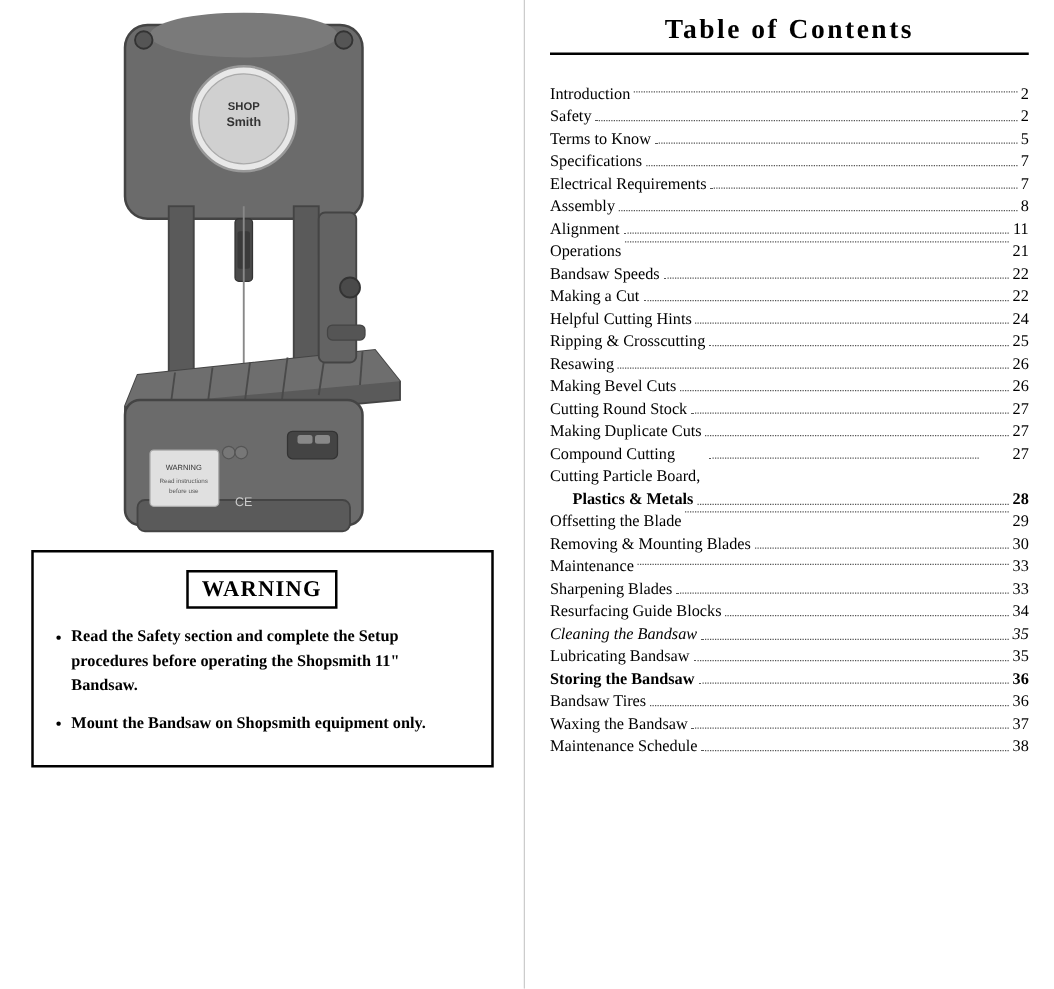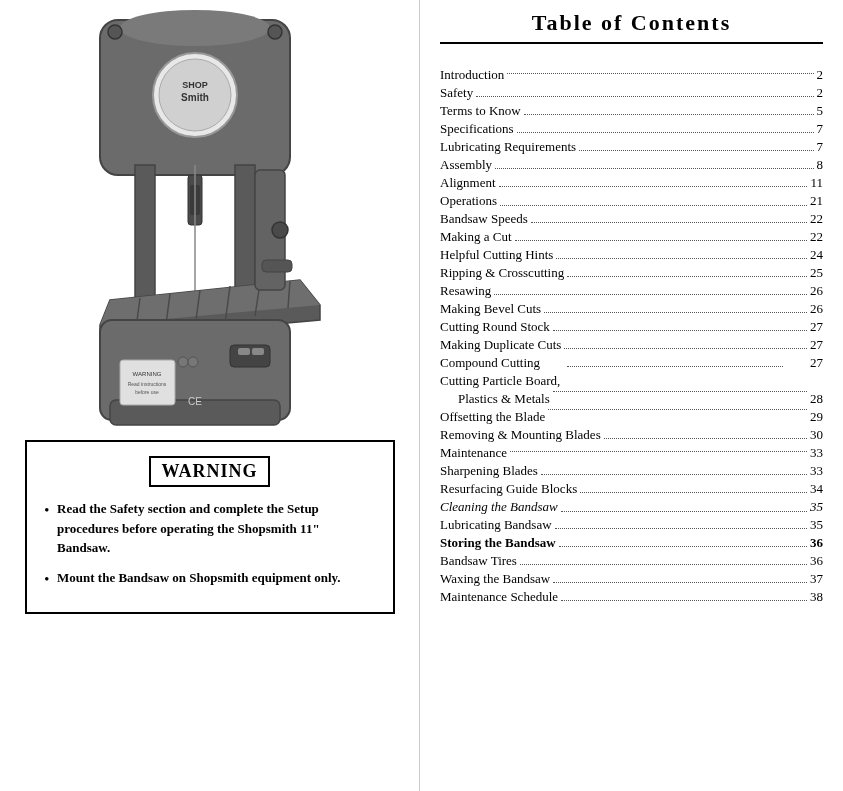--- a/index.html
+++ b/index.html
@@ -178,35 +178,35 @@
         <span style="white-space: nowrap; flex-shrink: 0; font-size: 13px; font-family: &quot;Times New Roman&quot;, Times, serif;">Terms to Know</span>
         <span style="flex: 1 1 0%; border-bottom: 1px dotted rgb(85, 85, 85); margin: 0px 3px 3px; min-width: 8px;"></span>
         <span style="flex-shrink: 0; font-size: 13px; font-family: &quot;Times New Roman&quot;, Times, serif;">5</span>
       </div>
       <div style="display: flex; align-items: baseline; width: 100%; padding: 1px 0px;">
         <span style="white-space: nowrap; flex-shrink: 0; font-size: 13px; font-family: &quot;Times New Roman&quot;, Times, serif;">Specifications</span>
         <span style="flex: 1 1 0%; border-bottom: 1px dotted rgb(85, 85, 85); margin: 0px 3px 3px; min-width: 8px;"></span>
         <span style="flex-shrink: 0; font-size: 13px; font-family: &quot;Times New Roman&quot;, Times, serif;">7</span>
       </div>
       <div style="display: flex; align-items: baseline; width: 100%; padding: 1px 0px;">
-        <span style="white-space: nowrap; flex-shrink: 0; font-size: 13px; font-family: &quot;Times New Roman&quot;, Times, serif;">Lubricating Requirements</span>
+        <span style="white-space: nowrap; flex-shrink: 0; font-size: 13px; font-family: &quot;Times New Roman&quot;, Times, serif;">Electrical Requirements</span>
         <span style="flex: 1 1 0%; border-bottom: 1px dotted rgb(85, 85, 85); margin: 0px 3px 3px; min-width: 8px;"></span>
         <span style="flex-shrink: 0; font-size: 13px; font-family: &quot;Times New Roman&quot;, Times, serif;">7</span>
       </div>
       <div style="display: flex; align-items: baseline; width: 100%; padding: 1px 0px;">
         <span style="white-space: nowrap; flex-shrink: 0; font-size: 13px; font-family: &quot;Times New Roman&quot;, Times, serif;">Assembly</span>
         <span style="flex: 1 1 0%; border-bottom: 1px dotted rgb(85, 85, 85); margin: 0px 3px 3px; min-width: 8px;"></span>
         <span style="flex-shrink: 0; font-size: 13px; font-family: &quot;Times New Roman&quot;, Times, serif;">8</span>
       </div>
       <div style="display: flex; align-items: baseline; width: 100%; padding: 1px 0px;">
         <span style="white-space: nowrap; flex-shrink: 0; font-size: 13px; font-family: &quot;Times New Roman&quot;, Times, serif;">Alignment</span>
         <span style="flex: 1 1 0%; border-bottom: 1px dotted rgb(85, 85, 85); margin: 0px 3px 3px; min-width: 8px;"></span>
         <span style="flex-shrink: 0; font-size: 13px; font-family: &quot;Times New Roman&quot;, Times, serif;">11</span>
       </div>
-      <div style="display: flex; align-items: flex-end; width: 100%; padding: 1px 0px;">
+      <div style="display: flex; align-items: flex-start; width: 100%; padding: 1px 0px;">
         <span style="white-space: nowrap; flex-shrink: 0; font-size: 13px; font-family: &quot;Times New Roman&quot;, Times, serif;">Operations</span>
         <span style="flex: 1 1 0%; border-bottom: 1px dotted rgb(85, 85, 85); margin: 0px 3px 3px; min-width: 8px;"></span>
         <span style="flex-shrink: 0; font-size: 13px; font-family: &quot;Times New Roman&quot;, Times, serif;">21</span>
       </div>
       <div style="display: flex; align-items: baseline; width: 100%; padding: 1px 0px;">
         <span style="white-space: nowrap; flex-shrink: 0; font-size: 13px; font-family: &quot;Times New Roman&quot;, Times, serif;">Bandsaw Speeds</span>
         <span style="flex: 1 1 0%; border-bottom: 1px dotted rgb(85, 85, 85); margin: 0px 3px 3px; min-width: 8px;"></span>
         <span style="flex-shrink: 0; font-size: 13px; font-family: &quot;Times New Roman&quot;, Times, serif;">22</span>
       </div>
       <div style="display: flex; align-items: baseline; width: 100%; padding: 1px 0px;">
@@ -245,21 +245,21 @@
         <span style="flex-shrink: 0; font-size: 13px; font-family: &quot;Times New Roman&quot;, Times, serif;">27</span>
       </div>
       <div style="display: flex; align-items: baseline; width: 100%; padding: 1px 0px; gap: 24px;">
         <span style="white-space: nowrap; flex-shrink: 0; font-size: 13px; font-family: &quot;Times New Roman&quot;, Times, serif;">Compound Cutting</span>
         <span style="flex: 1 1 0%; border-bottom: 1px dotted rgb(85, 85, 85); margin: 0px 3px 3px; min-width: 8px;"></span>
         <span style="flex-shrink: 0; font-size: 13px; font-family: &quot;Times New Roman&quot;, Times, serif;">27</span>
       </div>
       <div style="display: flex; align-items: baseline; width: 100%; padding: 1px 0px;">
         <span style="white-space: nowrap; flex-shrink: 0; font-size: 13px; font-family: &quot;Times New Roman&quot;, Times, serif;">Cutting Particle Board,</span>
       </div>
-      <div style="display: flex; align-items: flex-start; width: 100%; padding: 1px 0px;">
+      <div style="display: flex; align-items: flex-end; width: 100%; padding: 1px 0px; font-weight: bold;">
         <span style="flex-shrink: 0; width: 18px;"></span>
         <span style="white-space: nowrap; flex-shrink: 0; font-size: 13px; font-family: &quot;Times New Roman&quot;, Times, serif;">Plastics &amp; Metals</span>
         <span style="flex: 1 1 0%; border-bottom: 1px dotted rgb(85, 85, 85); margin: 0px 3px 3px; min-width: 8px;"></span>
         <span style="flex-shrink: 0; font-size: 13px; font-family: &quot;Times New Roman&quot;, Times, serif;">28</span>
       </div>
       <div style="display: flex; align-items: flex-start; width: 100%; padding: 1px 0px;">
         <span style="white-space: nowrap; flex-shrink: 0; font-size: 13px; font-family: &quot;Times New Roman&quot;, Times, serif;">Offsetting the Blade</span>
         <span style="flex: 1 1 0%; border-bottom: 1px dotted rgb(85, 85, 85); margin: 0px 3px 3px; min-width: 8px;"></span>
         <span style="flex-shrink: 0; font-size: 13px; font-family: &quot;Times New Roman&quot;, Times, serif;">29</span>
       </div>

